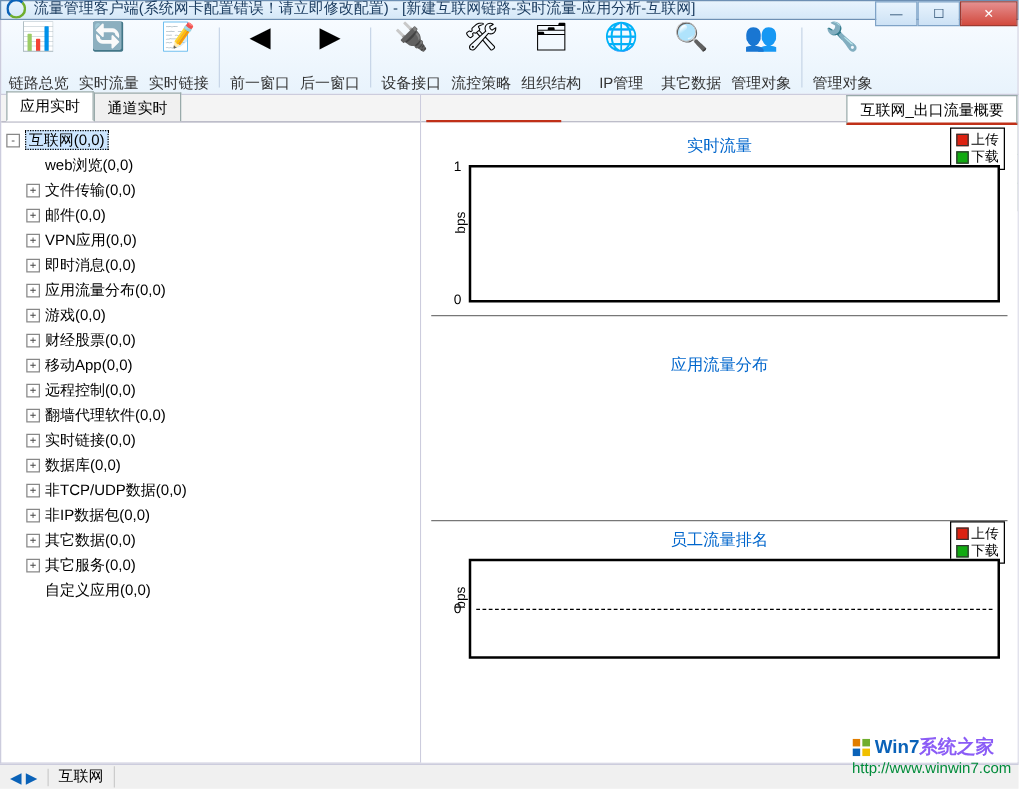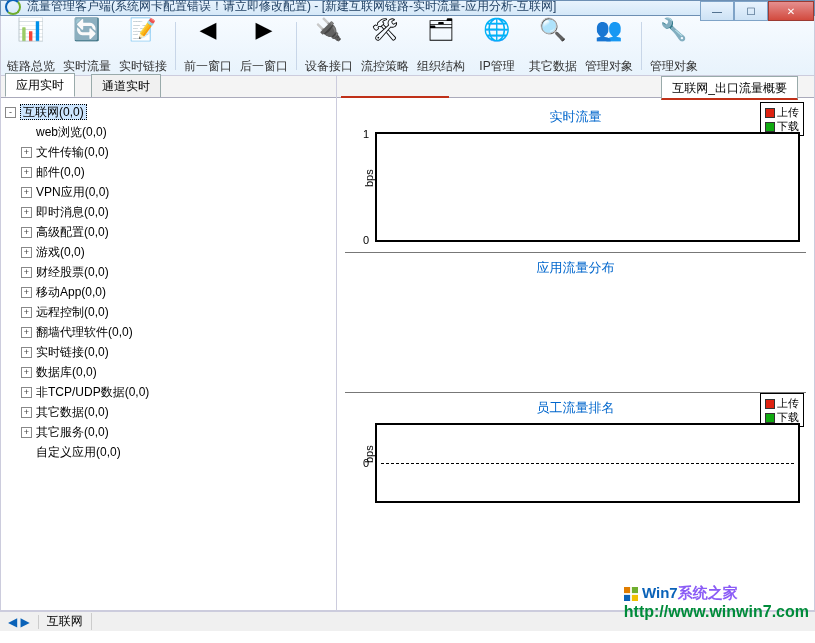--- a/index.html
+++ b/index.html
@@ -20,21 +20,21 @@
 .tbtn .tlabel { font-size:12px; color:#333; white-space:nowrap;margin-top:13px; }
 .tsep { width:1px; height:48px; background:#c8d6e8; margin:0 4px; }
 
 
 .mainarea { display:flex; height: calc(643px - 28px - 60px - 20px); border:1px solid #ccd; border-top:none; }
 .leftpane { width:336px; border-right:1px solid #ccd; display:flex; flex-direction:column; }
 .rightpane { flex:1; display:flex; flex-direction:column; }
 
 
 .tabs { height:22px; background:#f4f4f4; border-bottom:1px solid #aab; display:flex; align-items:end; padding-left:4px; }
-.tab { padding:3px 10px 2px; border:1px solid #9aa; border-bottom:none; background:#f0f0f0; margin-right:16px; cursor:pointer; position:relative; top:0px; }
+.tab { padding:3px 10px 2px; border:1px solid #9aa; border-bottom:none; background:#f0f0f0; margin-right:0px; cursor:pointer; position:relative; top:0px; }
 .tab.active { background:#fff; border-bottom:1px solid #fff; z-index:2; }
 .tabs.red .tab.active { border-bottom:2px solid #c03018; padding-bottom:1px;}
 .tabs.red { position:relative;flex-direction:column; }
 .tabs.red::after{ content:""; position:absolute; left:4px; right:auto; bottom:-1px; height:2px; width:108px; background:#c03018;}
 
 
 .tree { flex:1; overflow:auto; padding:4px 2px; }
 .tree ul { list-style:none; padding-left:16px; }
 .tree > ul { padding-left:2px; }
 .tree li { line-height:20px; white-space:nowrap; position:relative; }
@@ -62,21 +62,21 @@
 
 
 .statusbar { height:20px; border-top:1px solid #ccd; background:#f0f0f0; display:flex; align-items:center; font-size:12px; }
 .statusbar .seg { padding:0 8px; border-right:1px solid #ccc; }
 .arrows { color:#0a62b8; }
 
 
 .watermark { position:absolute; right:6px; bottom:22px; font-size:15px; font-weight:bold; }
 .watermark .a { color:#0a62b8; }
 .watermark .b { color:#8b5cf6; }
-.watermark .url { display:block; font-size:16px; font-weight:bold; color:#008b3a; text-align:center; }
+.watermark .url { display:block; font-size:12px; font-weight:normal; color:#008b3a; text-align:center; }
 </style>
 </head>
 <body>
 
 <div class="titlebar">
   <span class="appicon"></span>
   <span class="title">流量管理客户端(系统网卡配置错误！请立即修改配置) - [新建互联网链路-实时流量-应用分析-互联网]</span>
   <div class="winbtns">
     <div class="winbtn">—</div>
     <div class="winbtn">☐</div>
@@ -146,29 +146,30 @@
         <div class="tab">通道实时</div>
       </div>
     <div class="tree" id="tree">
         <ul>
           <li><span class="toggle">-</span><span class="nodelabel selected">互联网(0,0)</span><ul>
               <li><span class="blank"></span><span class="nodelabel">web浏览(0,0)</span></li>
               <li><span class="toggle">+</span><span class="nodelabel">文件传输(0,0)</span></li>
               <li><span class="toggle">+</span><span class="nodelabel">邮件(0,0)</span></li>
               <li><span class="toggle">+</span><span class="nodelabel">VPN应用(0,0)</span></li>
               <li><span class="toggle">+</span><span class="nodelabel">即时消息(0,0)</span></li>
-              <li><span class="toggle">+</span><span class="nodelabel">高级配置(0,0)</span></li>
+              <li><span class="toggle">+</span><span class="nodelabel">应用流量分布(0,0)</span></li>
               <li><span class="toggle">+</span><span class="nodelabel">游戏(0,0)</span></li>
               <li><span class="toggle">+</span><span class="nodelabel">财经股票(0,0)</span></li>
               <li><span class="toggle">+</span><span class="nodelabel">移动App(0,0)</span></li>
               <li><span class="toggle">+</span><span class="nodelabel">远程控制(0,0)</span></li>
               <li><span class="toggle">+</span><span class="nodelabel">翻墙代理软件(0,0)</span></li>
               <li><span class="toggle">+</span><span class="nodelabel">实时链接(0,0)</span></li>
               <li><span class="toggle">+</span><span class="nodelabel">数据库(0,0)</span></li>
               <li><span class="toggle">+</span><span class="nodelabel">非TCP/UDP数据(0,0)</span></li>
+              <li><span class="toggle">+</span><span class="nodelabel">非IP数据包(0,0)</span></li>
               <li><span class="toggle">+</span><span class="nodelabel">其它数据(0,0)</span></li>
               <li><span class="toggle">+</span><span class="nodelabel">其它服务(0,0)</span></li>
               <li><span class="blank"></span><span class="nodelabel">自定义应用(0,0)</span></li>
             </ul></li>
         </ul>
       </div>
   </div>
 
   <div class="rightpane">
     <div class="tabs red" id="righttabs">
@@ -187,21 +188,21 @@
         </div>
         <div style="position:relative;">
           <span class="ylab" style="position:absolute; left:6px; top:50%; writing-mode:vertical-rl; transform:rotate(180deg);">bps</span>
           <div class="chartbox">
             <span class="ytick t1">1</span>
             <span class="ytick t0">0</span>
           </div>
         </div>
       </div>
 
-      <div class="chartsection" style="min-height:140px;">
+      <div class="chartsection" style="min-height:140px;margin-top:24px;">
         <div class="charttitle">应用流量分布</div>
       </div>
 
       <div class="chartsection">
         <div class="charttitle">员工流量排名</div>
         <div class="legend">
           <div><span class="sw red"></span><span>上传</span></div>
           <div><span class="sw green"></span><span>下载</span></div>
         </div>
         <div style="position:relative;">

